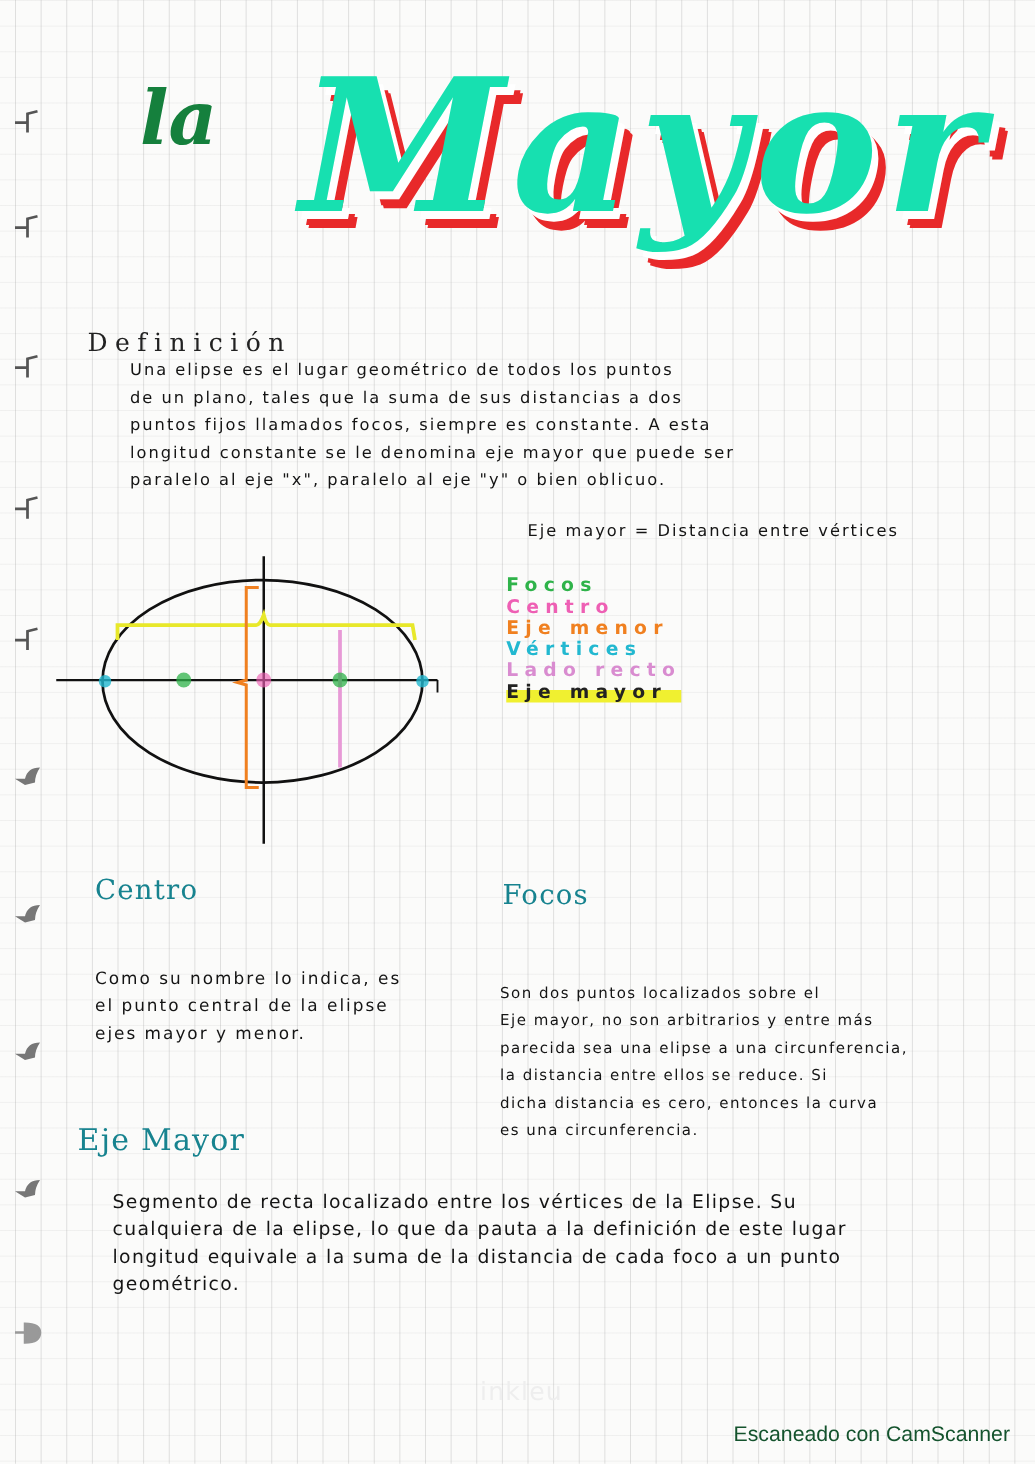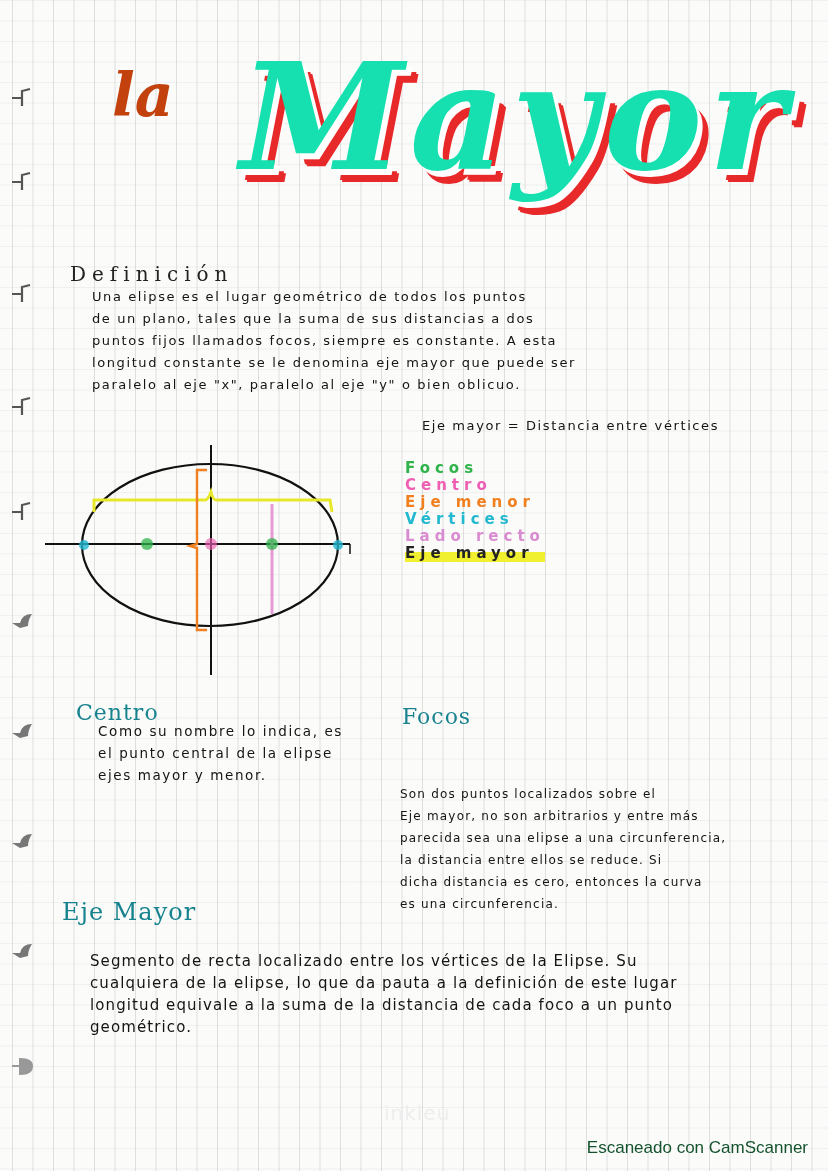--- a/index.html
+++ b/index.html
@@ -10,21 +10,21 @@
       linear-gradient(to right, rgba(170,170,170,0.35) 1px, transparent 1px),
       linear-gradient(to bottom, rgba(200,200,200,0.22) 1px, transparent 1px);
     background-size: 20.5px 20.5px;
     background-position: 12px 0;
     font-family: "DejaVu Sans", sans-serif;
     color:#111;
   }
   .abs { position:absolute; }
   .hand { font-family:"DejaVu Sans", sans-serif; letter-spacing:1.6px; color:#141414; }
   .ring { position:absolute; left:10px; width:26px; height:22px; }
-  .title-la { left:112px; top:60px; font-family:"DejaVu Serif", serif; font-style:italic; font-size:60px; font-weight:bold; color:#c2410c; }
+  .title-la { left:112px; top:60px; font-family:"DejaVu Serif", serif; font-style:italic; font-size:60px; font-weight:bold; color:#15803d; }
   .title-elipse { left:240px; top:30px; font-family:"DejaVu Serif", serif; font-style:italic; font-weight:bold; font-size:148px; letter-spacing:6px; color:#17e0b0;
     text-shadow: 5px 6px 0 #ffffff, 9px 11px 0 #e8292a, 11px 13px 0 #e8292a; }
   .sec-title { font-family:"DejaVu Serif", serif; color:#17838f; font-size:22px; letter-spacing:1px; }
   .def-title { left:70px; top:262px; font-family:"DejaVu Serif", serif; font-size:20px; letter-spacing:6px; color:#222; }
   .para { font-size:13px; line-height:22px; }
   .legend-item { font-size:15px; font-weight:bold; letter-spacing:5px; line-height:17px; }
   .footer { right:20px; top:1138px; font-family:"Liberation Sans", sans-serif; font-size:17px; color:#14532d; }
   .watermark { left:384px; top:1101px; font-size:20px; color:#eeeeee; letter-spacing:1px; }
 </style>
 </head>
@@ -58,21 +58,21 @@
     <path d="M2 13 L10 13 Q12 4 22 4 Q18 10 18 16 L10 18 Z" fill="#777"></path>
   </svg>
 <svg class="ring" style="top:1055px" viewBox="0 0 26 22">
     <path d="M2 11 L10 11 M10 4 Q22 4 22 11 Q22 19 10 19 Z" fill="#999" stroke="#999" stroke-width="2"></path>
   </svg>
 
 <div class="abs title-la">la</div>
 <div class="abs title-elipse">Mayor</div>
 
 <div class="abs def-title">Definición</div>
-<div class="abs hand para" style="left:92px; top:286px; width:600px;">
+<div class="abs hand para" style="left:104px; top:286px; width:600px;">
   <div>Una elipse es el lugar geométrico de todos los puntos</div>
   <div>de un plano, tales que la suma de sus distancias a dos</div>
   <div>puntos fijos llamados focos, siempre es constante. A esta</div>
   <div>longitud constante se le denomina eje mayor que puede ser</div>
   <div>paralelo al eje "x", paralelo al eje "y" o bien oblicuo.</div>
 </div>
 <div class="abs hand" style="left:422px; top:418px; font-size:13px;">Eje mayor = Distancia entre vértices</div>
 
 <svg class="abs" style="left:40px; top:440px;" width="340" height="240" viewBox="0 0 340 240">
 
@@ -101,21 +101,21 @@
 <div class="abs" style="left:405px; top:460px;">
   <div class="legend-item" style="color:#2fb34a">Focos</div>
   <div class="legend-item" style="color:#ee5fb4">Centro</div>
   <div class="legend-item" style="color:#f08020">Eje menor</div>
   <div class="legend-item" style="color:#22b8d0">Vértices</div>
   <div class="legend-item" style="color:#d98cd0">Lado recto</div>
   <div class="legend-item" style="color:#222; background:linear-gradient(transparent 40%, #f0f030 40%);">Eje mayor</div>
 </div>
 
 <div class="abs sec-title" style="left:76px; top:700px;">Centro</div>
-<div class="abs hand para" style="left:76px; top:720px; width:300px; font-size:13.5px;padding-left:22px;">
+<div class="abs hand para" style="left:76px; top:772px; width:300px; font-size:13.5px;">
   <div>Como su nombre lo indica, es</div>
   <div>el punto central de la elipse</div>
   <div>ejes mayor y menor.</div>
 </div>
 
 <div class="abs sec-title" style="left:402px; top:704px;">Focos</div>
 <div class="abs hand para" style="left:400px; top:752px; width:400px; font-size:12px; letter-spacing:1.2px;margin-top:31px;">
   <div>Son dos puntos localizados sobre el</div>
   <div>Eje mayor, no son arbitrarios y entre más</div>
   <div>parecida sea una elipse a una circunferencia,</div>

